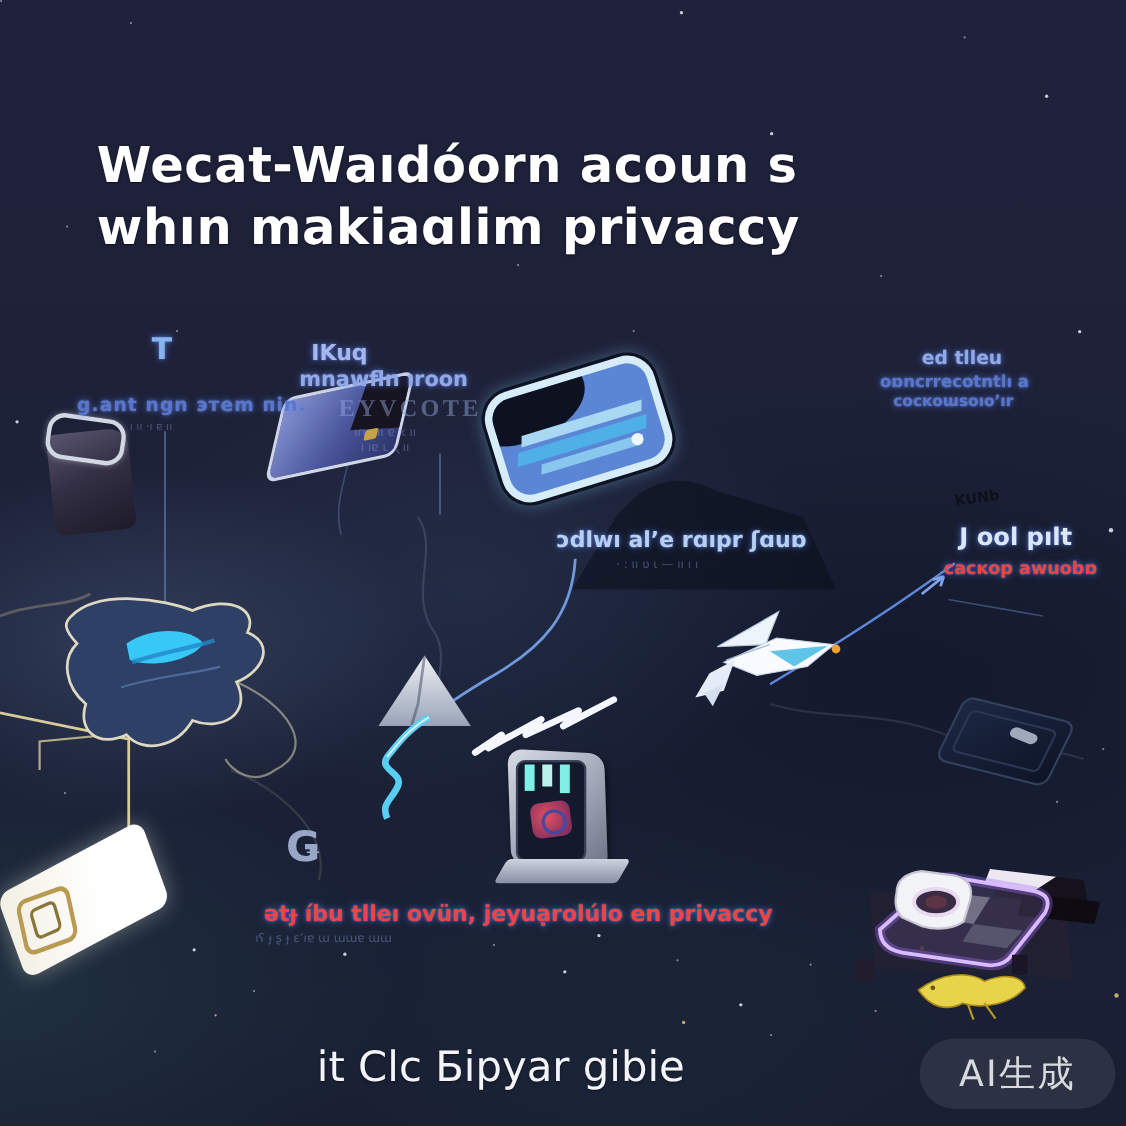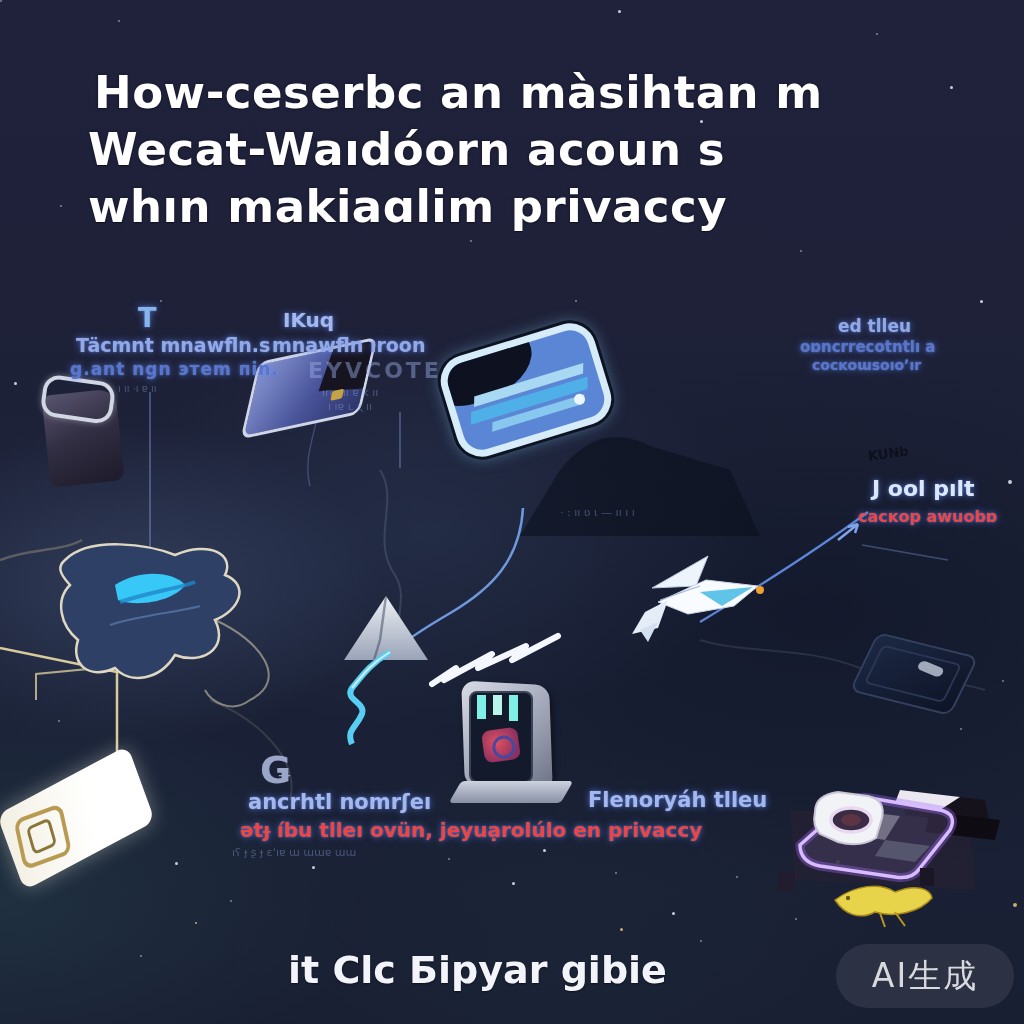--- a/index.html
+++ b/index.html
@@ -53,26 +53,26 @@
     background:linear-gradient(#cdd2de,#8890a4);}
   .fp-body{width:100px;height:60px;transform:rotate(14deg) skewX(-12deg);border-radius:10px;border:2px solid #33405e;
     background:linear-gradient(135deg,#1c2844,#0e1426);position:relative;}
   .fp-in{position:absolute;left:8px;top:9px;width:78px;height:38px;border:2px solid #2a3652;border-radius:6px;}
   .fp-sm{position:absolute;left:50px;top:16px;width:26px;height:10px;border-radius:5px;background:rgba(220,230,245,.7);transform:rotate(8deg);}
   
   .lbl{position:absolute;z-index:6;white-space:nowrap;font-weight:bold;
     text-shadow:0 0 7px rgba(95,130,230,.75),0 0 2px rgba(120,160,255,.6);}
   .blue1{color:#93a9e6}.blue2{color:#5a76cc}.blue3{color:#b8d0f2}.blue4{color:#dce8fa}
   .blue5{color:#ef4444}.blue6{color:#a4b8ee}
-  .faint{color:rgba(152,172,230,.45);text-shadow:none;}
+  .faint{color:rgba(152,172,230,.45);text-shadow:none;font-family:Liberation Serif, serif;}
   .micro{color:rgba(148,168,228,.38);text-shadow:none;font-weight:normal;}
   .dark-txt{color:#0d0f1c;text-shadow:none;}
   .t{position:absolute;z-index:7;color:#ffffff;font-weight:800;letter-spacing:.5px;white-space:nowrap;
     text-shadow:0 1px 0 rgba(0,0,0,.35),0 0 3px rgba(10,12,30,.6);font-size:45px;}
-  .caption{position:absolute;z-index:7;color:#f2f4fa;font-weight:700;font-size:38px;white-space:nowrap;
+  .caption{position:absolute;z-index:7;color:#f2f4fa;font-weight:400;font-size:38px;white-space:nowrap;
     text-shadow:0 1px 2px rgba(0,0,0,.5);}
   .wm{position:absolute;z-index:8;left:836px;top:944px;width:178px;height:64px;border-radius:32px;
     background:rgba(62,64,82,.55);display:flex;align-items:center;justify-content:center;
     color:#d8dade;font-size:33px;letter-spacing:2px;}
 </style>
 </head>
 <body>
 
 <div class="canvas">
 
@@ -237,47 +237,44 @@
   </div>
 
   <div class="dev" style="left:862px;top:642px">
     <div class="fp-body">
         <div class="fp-in"></div>
         <div class="fp-sm"></div>
       </div>
   </div>
 
   <div class="lbl" style="left:138px;top:302px;font-size:27px;color:#86b4ec">T</div>
-  <div class="lbl blue1" style="left:76px;top:334px;font-size:19px">Täcmnt mnawfln.s</div>
   <div class="lbl blue2" style="left:70px;top:359px;font-size:17px;letter-spacing:1px">g.ant ngn этem пin.</div>
   <div class="lbl micro" style="left:118px;top:383px;font-size:10px">ı ıı ·ı ɐ ıı</div>
 
   <div class="lbl blue6" style="left:283px;top:308px;font-size:20px">IKuq</div>
   <div class="lbl blue1" style="left:272px;top:334px;font-size:19px">mnawfln ıroon</div>
   <div class="lbl faint" style="left:308px;top:358px;font-size:22px;letter-spacing:3px">EYVCOTE</div>
   <div class="lbl micro" style="left:322px;top:386px;font-size:11px">ırı ȷ ıı ɐ ĸ ıı</div>
   <div class="lbl micro" style="left:328px;top:400px;font-size:11px">ı ıɐ ʟ ʐ ıı</div>
 
   <div class="lbl blue1" style="left:838px;top:316px;font-size:17px">ed tlleu</div>
   <div class="lbl blue2" style="left:800px;top:338px;font-size:15px">oɒncrrecotntlı a</div>
   <div class="lbl blue2" style="left:812px;top:357px;font-size:14px">cocĸoɯsoıoʼır</div>
 
+  <div class="lbl blue3" style="left:506px;top:478px;font-size:20px">ɔdlwı alʼe rɑıpr ʃɑuɒ</div>
   <div class="lbl micro" style="left:560px;top:506px;font-size:11px">· : ıı ʋ ɩ — ıı ı ı</div>
 
   <div class="lbl dark-txt" style="left:868px;top:446px;font-size:13px;transform:rotate(-8deg)">KUNb</div>
   <div class="lbl blue4" style="left:872px;top:476px;font-size:22px">J ool pılt</div>
   <div class="lbl blue5" style="left:858px;top:507px;font-size:16px">cacĸop awuobɒ</div>
 
   <div class="lbl" style="left:260px;top:748px;font-size:38px;color:#9aa6c8;text-shadow:none">Ǥ</div>
-  <div class="lbl blue6" style="left:248px;top:790px;font-size:21px">ancrhtl nomrʃeı</div>
-  <div class="lbl blue6" style="left:588px;top:788px;font-size:21px">Flenoryáh tlleu</div>
   <div class="lbl blue5" style="left:240px;top:818px;font-size:20px">ətɟ íbu tlleı ovün,  jeyuạrolúlo en privaccy</div>
   <div class="lbl micro" style="left:232px;top:846px;font-size:11px">ıʕ ɟ ʂ ɟ ɛʼıɐ ɯ ɯɯɐ ɯɯ</div>
 
-  <div class="t" style="left:94px;top:66px">How-ceserbc an màsihtan m</div>
   <div class="t" style="left:88px;top:180px">whın makiaɑlim privaccy</div>
   <div class="t" style="left:88px;top:123px">Wecat-Waıdóorn acoun s</div>
 
   <div class="caption" style="left:288px;top:948px">it Clc Ƃipyar gibie</div>
 
   <div class="wm">
     <span>AI生成</span>
   </div>
 
 </div>

